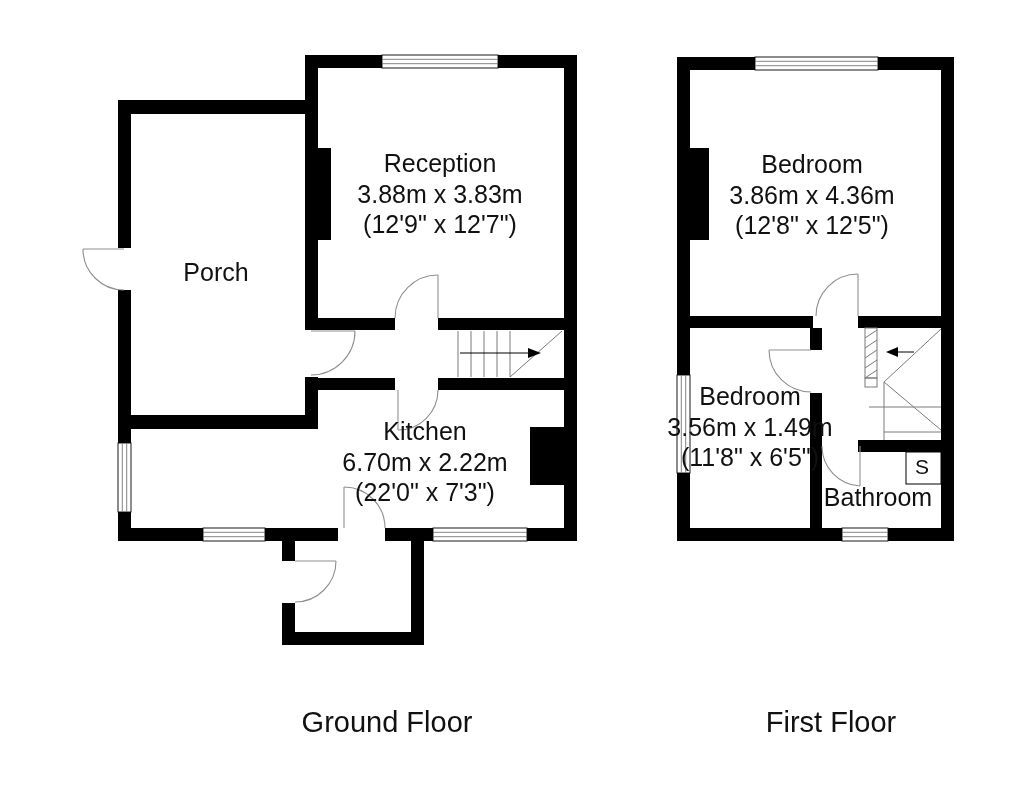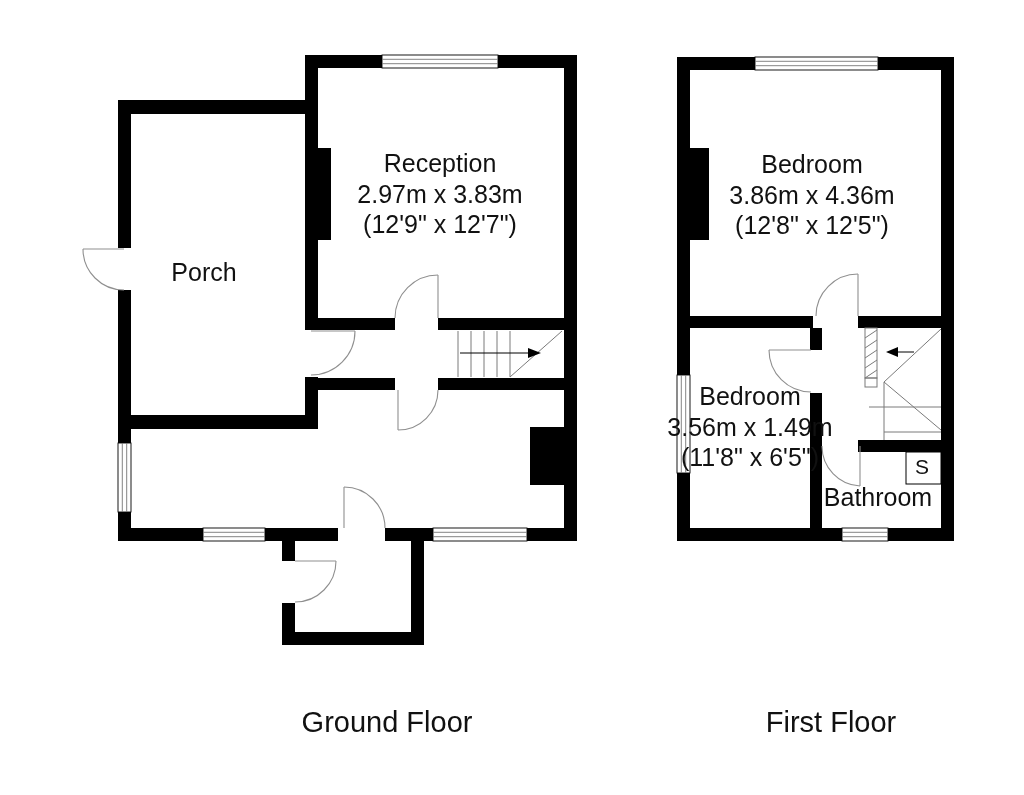--- a/index.html
+++ b/index.html
@@ -190,30 +190,35 @@
         <line class="stair" x1="884" y1="432" x2="941" y2="432"></line>
         <line class="stair" x1="884" y1="382" x2="884" y2="440"></line>
         <line class="stair" x1="898" y1="352" x2="914" y2="352" style="stroke:#000"></line>
         <polygon class="arrowhead" points="898,347 898,357 886,352"></polygon>
       </g>
 
       <rect class="cupboard" x="906" y="452" width="35" height="32"></rect>
     </g>
   </svg>
 
-  <div class="room-label" style="left:204px; top:272px;">
+  <div class="room-label" style="left:216px; top:272px;">
     <div>Porch</div>
   </div>
 
   <div class="room-label" style="left:440px; top:194px;">
     <div>Reception</div>
-    <div>2.97m x 3.83m</div>
+    <div>3.88m x 3.83m</div>
     <div>(12'9" x 12'7")</div>
   </div>
 
+  <div class="room-label" style="left:425px; top:462px;">
+    <div>Kitchen</div>
+    <div>6.70m x 2.22m</div>
+    <div>(22'0" x 7'3")</div>
+  </div>
 
   <div class="room-label" style="left:812px; top:195px;">
     <div>Bedroom</div>
     <div>3.86m x 4.36m</div>
     <div>(12'8" x 12'5")</div>
   </div>
 
   <div class="room-label" style="left:750px; top:427px;">
     <div>Bedroom</div>
     <div>3.56m x 1.49m</div>

